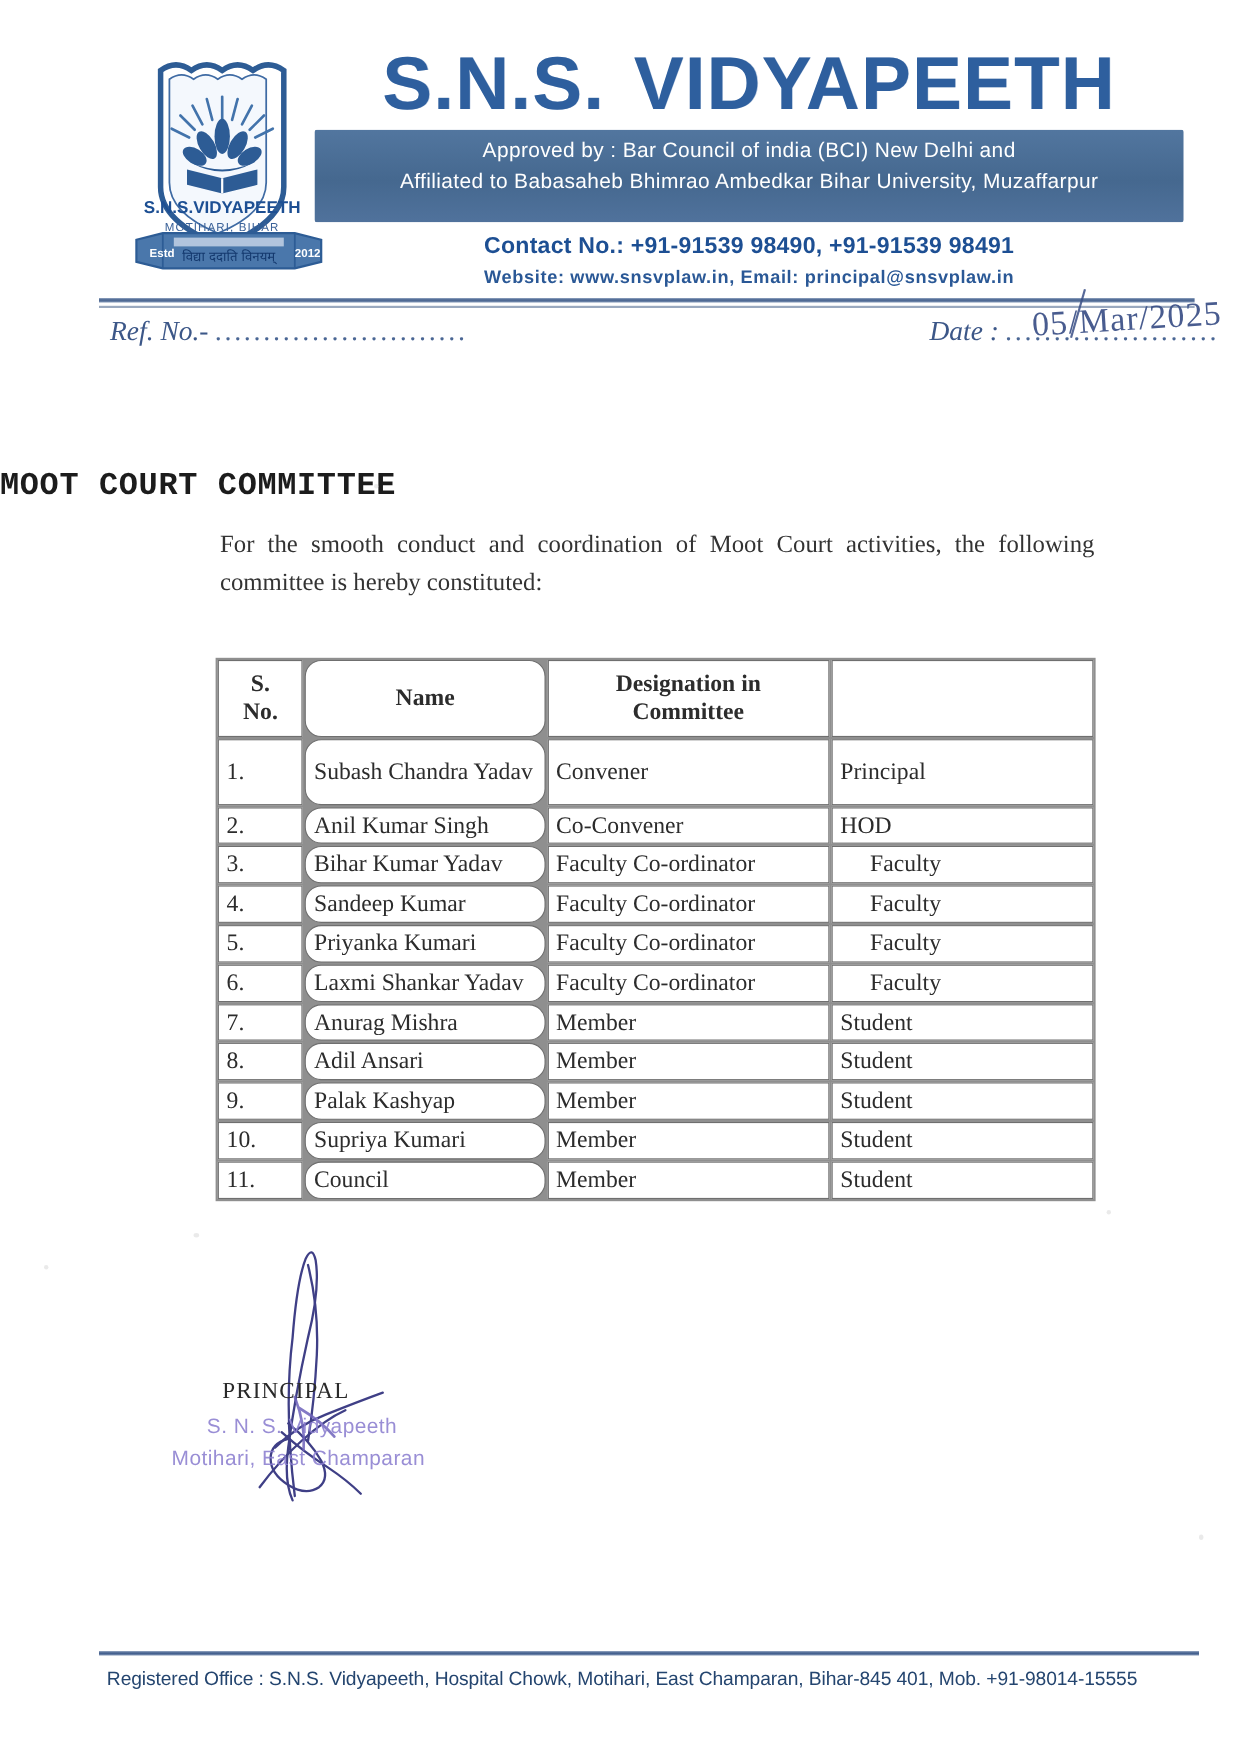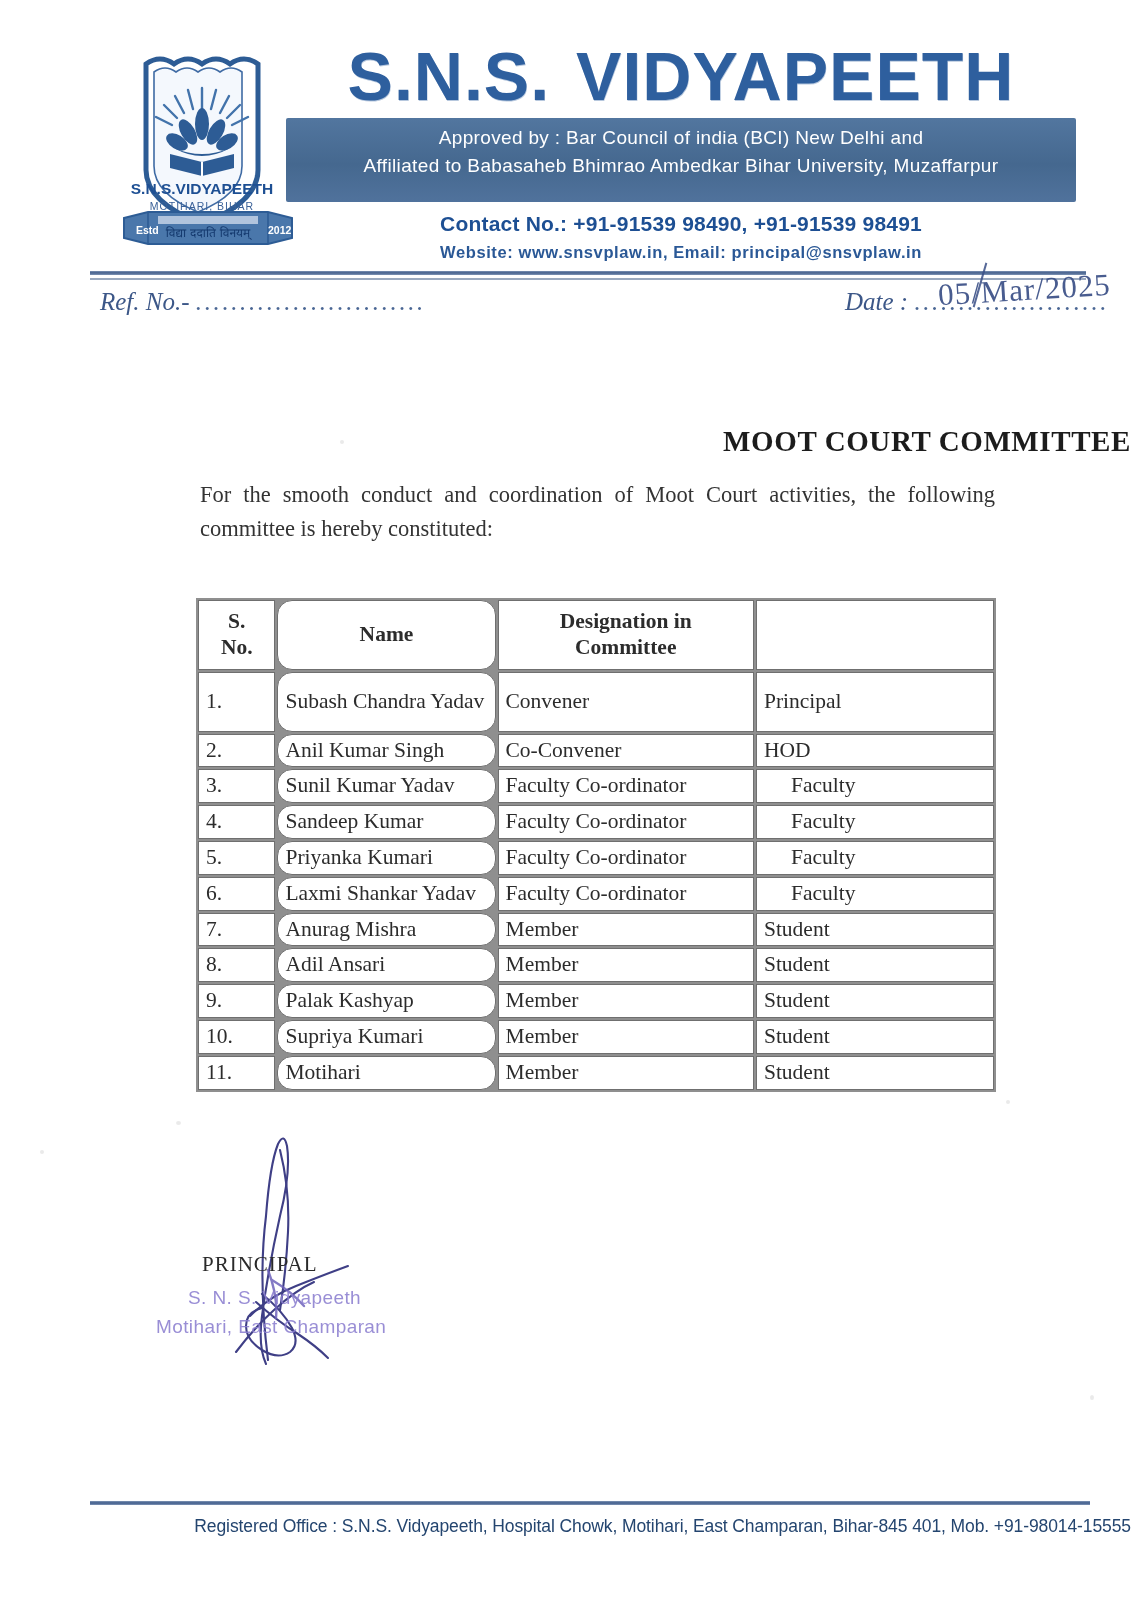--- a/index.html
+++ b/index.html
@@ -154,22 +154,22 @@
     background: #3a4f86;
     transform: rotate(16deg);
     opacity: .85;
   }
 
   
   .doc-title {
     position: absolute;
     left: 0; top: 425px;
     width: 1131px;
-    text-align: right;
-    font-family: Liberation Serif, serif;
+    text-align: left;
+    font-family: Liberation Mono, monospace;
     font-weight: bold;
     font-size: 29px;
     letter-spacing: .6px;
     color: #1c1c1c;
   }
   .intro {
     position: absolute;
     left: 200px; top: 478px;
     width: 795px;
     font-family: "Liberation Serif", serif;
@@ -252,21 +252,21 @@
   .foot-rule {
     position: absolute;
     left: 90px; top: 1501px;
     width: 1000px; height: 4px;
     background: linear-gradient(180deg,#8296b6 0%, #3f5c8b 50%, #8296b6 100%);
   }
   .footer-text {
     position: absolute;
     left: 0; top: 1516px;
     width: 1131px;
-    text-align: right;
+    text-align: center;
     font-family: "Liberation Sans", sans-serif;
     font-size: 17.5px;
     color: #24456f;
     letter-spacing: -.1px;
     white-space: nowrap;
   }
 </style>
 </head>
 <body>
 
@@ -374,21 +374,21 @@
             <td class="col-role role">Principal</td>
           </tr>
           <tr>
             <td class="col-sno sno">2.</td>
             <td class="col-name">Anil Kumar Singh</td>
             <td class="col-desg">Co-Convener</td>
             <td class="col-role role">HOD</td>
           </tr>
           <tr>
             <td class="col-sno sno">3.</td>
-            <td class="col-name">Sunil Kumar Yadav</td>
+            <td class="col-name">Bihar Kumar Yadav</td>
             <td class="col-desg">Faculty Co-ordinator</td>
             <td class="col-role role indent">Faculty</td>
           </tr>
           <tr>
             <td class="col-sno sno">4.</td>
             <td class="col-name">Sandeep Kumar</td>
             <td class="col-desg">Faculty Co-ordinator</td>
             <td class="col-role role indent">Faculty</td>
           </tr>
           <tr>
@@ -422,21 +422,21 @@
             <td class="col-role role">Student</td>
           </tr>
           <tr>
             <td class="col-sno sno">10.</td>
             <td class="col-name">Supriya Kumari</td>
             <td class="col-desg">Member</td>
             <td class="col-role role">Student</td>
           </tr>
           <tr>
             <td class="col-sno sno">11.</td>
-            <td class="col-name">Motihari</td>
+            <td class="col-name">Council</td>
             <td class="col-desg">Member</td>
             <td class="col-role role">Student</td>
           </tr>
         </tbody>
     </table>
   </div>
 
   <div class="sig-area">
     <svg width="320" height="260" viewBox="0 0 320 260" aria-hidden="true">
       <g fill="none" stroke="#3f3f86" stroke-width="2.1" stroke-linecap="round">

